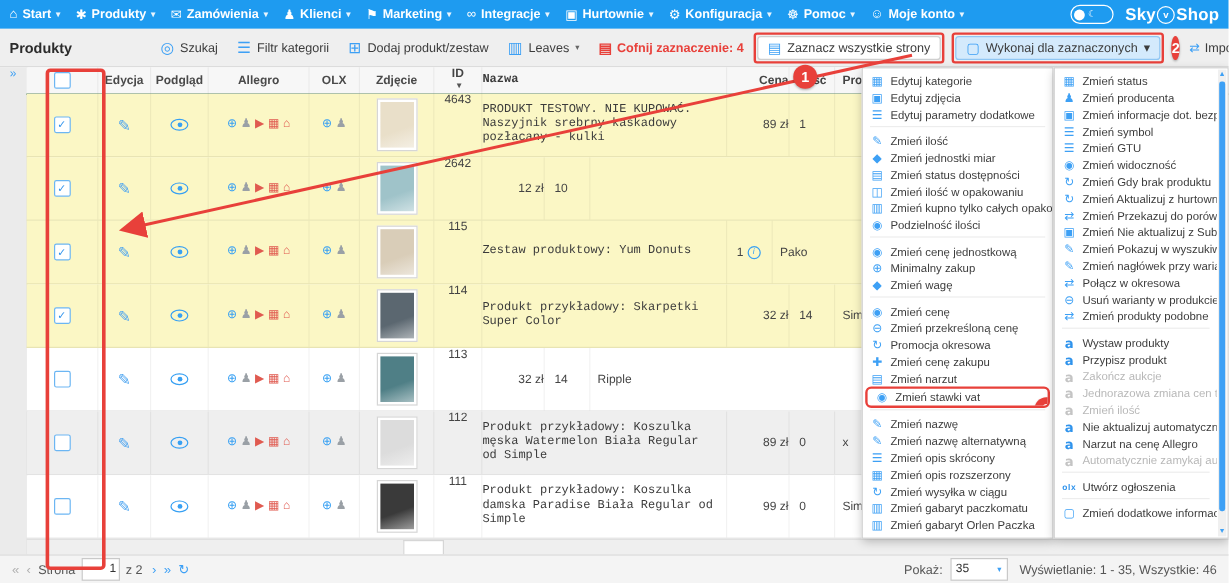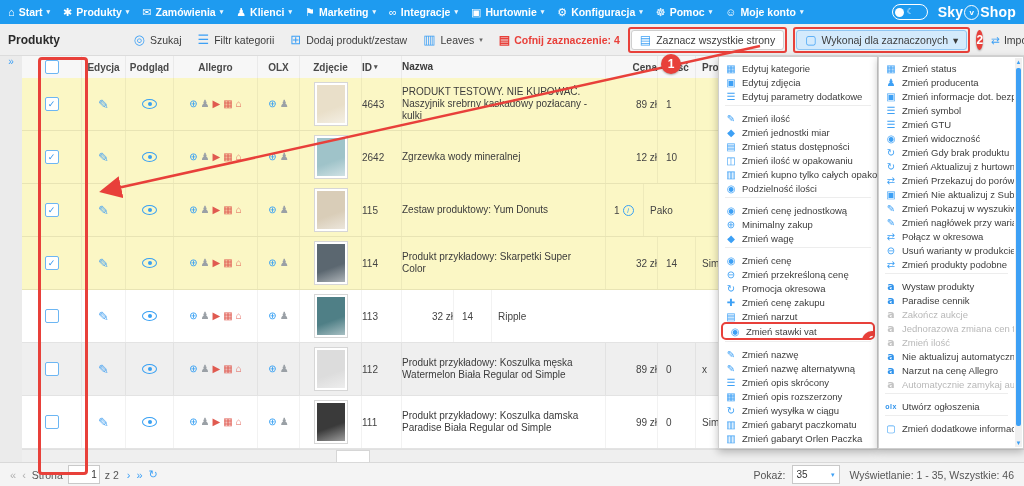--- a/index.html
+++ b/index.html
@@ -38,22 +38,22 @@
   .trow{display:flex;align-items:center;height:53px;box-sizing:border-box;border-bottom:1px solid #e3e3e3;background:#fff;}
   .trow.hl{background:#fbf7c5;border-bottom:1px solid #e8e4b4;}
   .trow.alt{background:#efefef;}
   .c{flex:none;display:flex;align-items:center;box-sizing:border-box;height:100%;border-right:1px solid rgba(0,0,0,0.05);}
   .c-sel{width:60px;justify-content:center;}
   .c-ed{width:44px;justify-content:center;}
   .c-pv{width:48px;justify-content:center;}
   .c-al{width:84px;gap:3px;justify-content:center;}
   .c-olx{width:42px;gap:3px;justify-content:center;}
   .c-ph{width:62px;justify-content:center;}
-  .c-id{width:40px;font-size:10px;color:#444;}
-  .c-nm{width:204px;font-size:10px;color:#3b3b3b;padding-right:8px;line-height:12px;overflow:hidden;}
+  .c-id{width:40px;font-size:10px;color:#444;flex-direction:column;}
+  .c-nm{width:204px;font-size:10px;color:#3b3b3b;padding-right:8px;line-height:12px;overflow:hidden;font-family:Liberation Mono, monospace;}
   .c-pr{width:52px;justify-content:flex-end;font-size:10px;color:#444;}
   .c-qt{width:38px;padding-left:8px;font-size:10px;color:#444;gap:3px;}
   .c-pd{flex:1;padding-left:6px;font-size:10px;color:#444;}
   .cb{width:12px;height:12px;border:1px solid #6cb6f3;border-radius:2px;background:#fff;display:flex;align-items:center;justify-content:center;font-size:9px;color:#2f93ec;cursor:pointer;}
   .pencil{color:#4aa3f0;font-size:13px;cursor:pointer;}
   .eye{display:inline-block;width:13px;height:8px;border:1.5px solid #37a0f3;border-radius:50%;position:relative;cursor:pointer;}
   .eye:after{content:"";position:absolute;left:50%;top:50%;width:4px;height:4px;margin:-2px 0 0 -2px;border-radius:50%;background:#37a0f3;}
   .ric{font-size:10px;line-height:1;}
   .blue{color:#37a0f3;} .red{color:#e05a50;} .gray{color:#9aa0a6;}
   .thumb{width:34px;height:44px;background:#fff;border:1px solid #d6d6d6;box-sizing:border-box;padding:2px;display:flex;}
@@ -286,21 +286,20 @@
         <span class="c c-olx">
           <span class="ric blue">⊕</span>
           <span class="ric gray">♟</span>
         </span>
         <span class="c c-ph">
           <span class="thumb">
             <div style="background: linear-gradient(160deg, rgb(159, 195, 201) 60%, rgb(255, 255, 255) 140%);"></div>
           </span>
         </span>
         <span class="c c-id">2642</span>
-        <span class="c c-nm">Zgrzewka wody mineralnej</span>
         <span class="c c-pr">12 zł</span>
         <span class="c c-qt">
           <span>10</span>
         </span>
         <span class="c c-pd"></span>
       </div>
       <div class="trow hl">
         <span class="c c-sel">
           <span class="cb">✓</span>
         </span>
@@ -644,21 +643,21 @@
           <span class="mic">⇄</span>
           <span>Zmień produkty podobne</span>
         </div>
         <div class="mgap"></div>
         <div class="mi">
           <span class="a-ic mic">a</span>
           <span>Wystaw produkty</span>
         </div>
         <div class="mi">
           <span class="a-ic mic">a</span>
-          <span>Paradise cennik</span>
+          <span>Przypisz produkt</span>
         </div>
         <div class="mi dis">
           <span class="a-ic mic">a</span>
           <span>Zakończ aukcje</span>
         </div>
         <div class="mi dis">
           <span class="a-ic mic">a</span>
           <span>Jednorazowa zmiana cen trwających aukcji</span>
         </div>
         <div class="mi dis">

